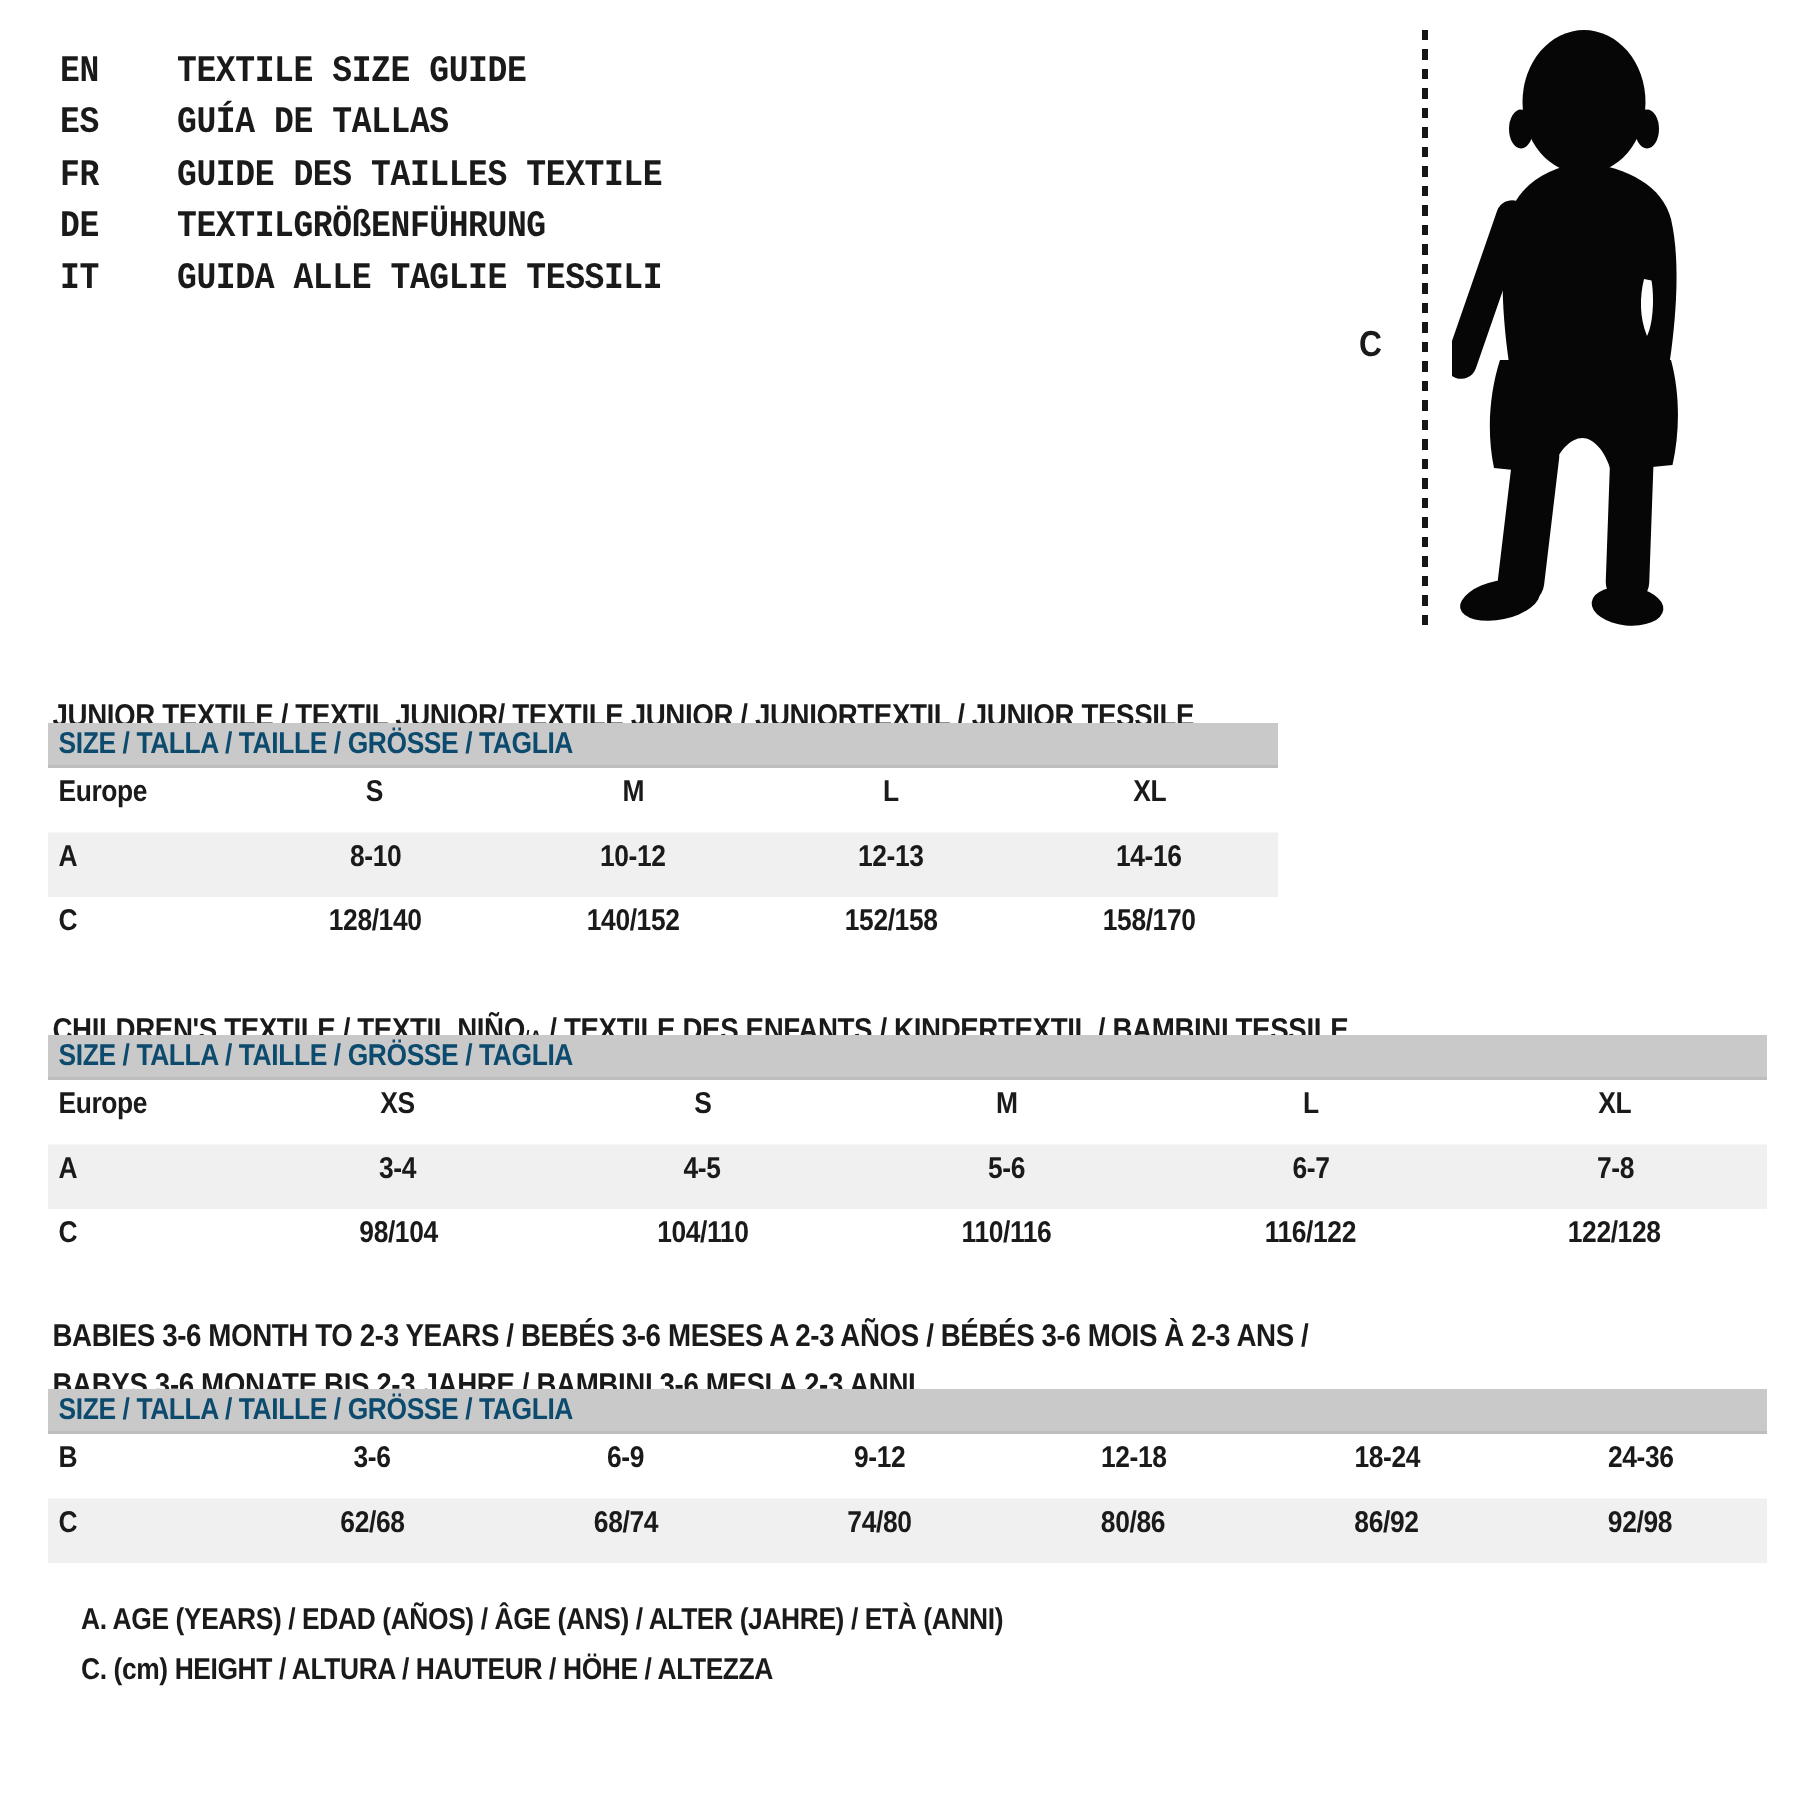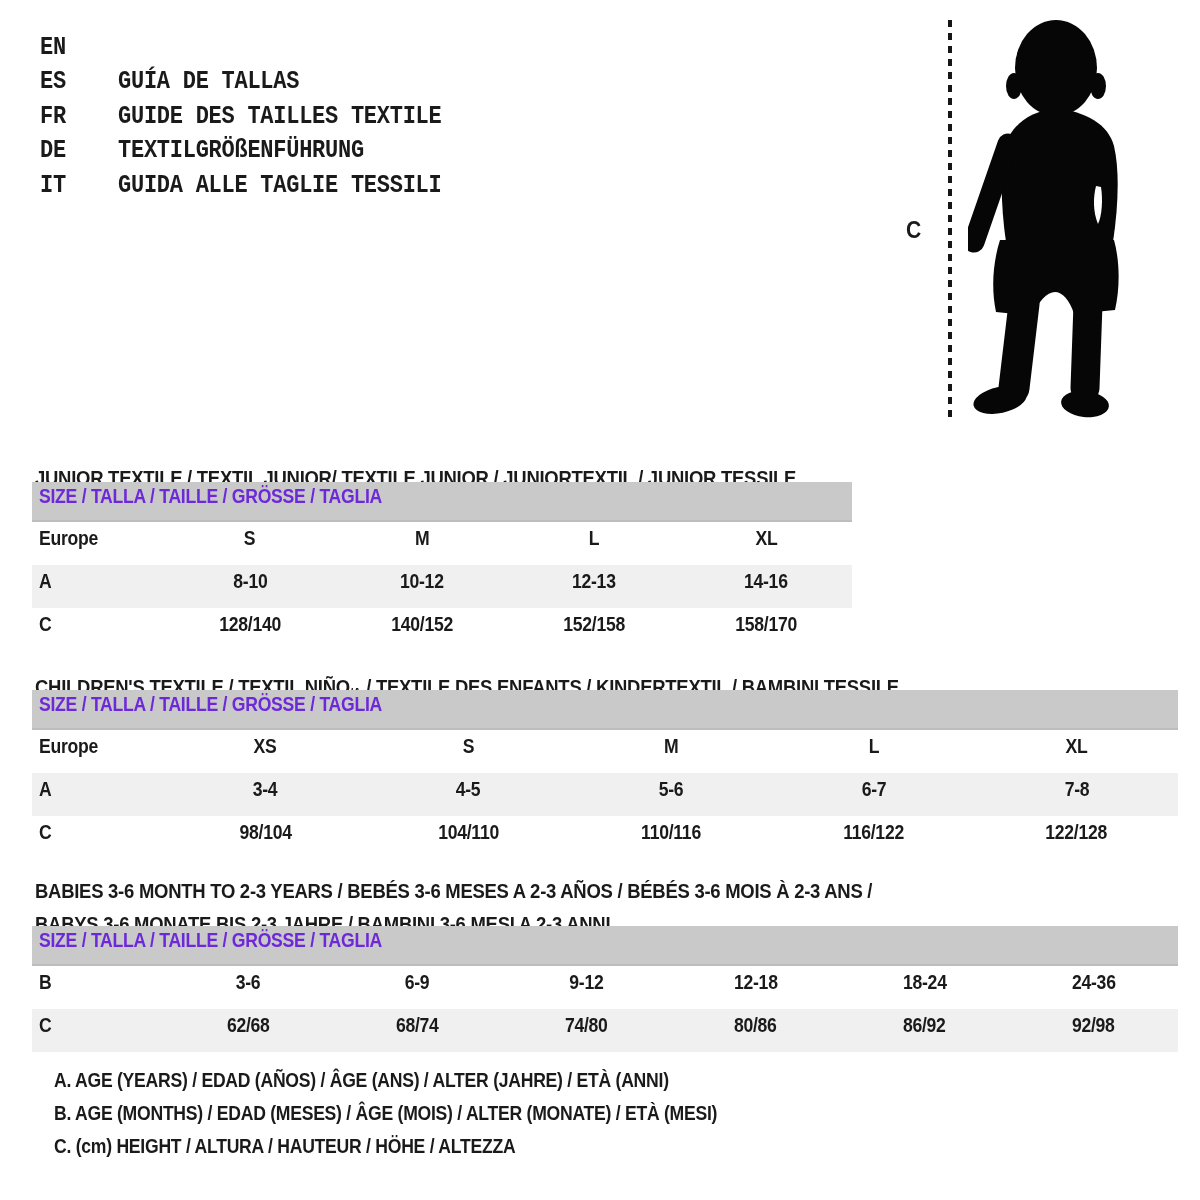--- a/index.html
+++ b/index.html
@@ -23,38 +23,39 @@
   .baby{position:absolute;left:968px;top:16px;width:176px;height:404px;}
 
   
   .sec-title{position:absolute;left:35px;font-size:21px;line-height:33px;margin-top:29px;}
   .sub{font-size:13px;position:relative;top:3px;letter-spacing:0;}
 
   
   .sizetable{position:absolute;left:32px;}
   .t1{width:820px;}
   .t23{width:1146px;}
-  .size-bar{height:40px;background:#c9c9c9;border-bottom:2px solid #bdbdbd;
-    font-size:20px;line-height:29px;padding-left:7px;color:#6d28d9;box-sizing:border-box;}
+  .size-bar{height:30px;background:#c9c9c9;border-bottom:2px solid #bdbdbd;
+    font-size:20px;line-height:29px;padding-left:7px;color:#0c4a6e;box-sizing:border-box;}
   .trow{display:flex;height:43px;line-height:33px;font-size:20px;}
   .trow.shaded{background:#f0f0f0;}
   .tlabel{flex:0 0 125px;padding-left:7px;}
   .tcell{flex:1 1 0;text-align:center;}
 
   
   .legend{position:absolute;left:54px;top:1064px;font-size:20px;line-height:33px;}
 </style>
 </head>
 <body>
 
 <div id="page">
 
   <div class="langs">
     <div class="lang-row">
       <span class="lang-code"><span class="cx">EN</span></span>
+      <span><span class="cx">TEXTILE SIZE GUIDE</span></span>
     </div>
     <div class="lang-row">
       <span class="lang-code"><span class="cx">ES</span></span>
       <span><span class="cx">GUÍA DE TALLAS</span></span>
     </div>
     <div class="lang-row">
       <span class="lang-code"><span class="cx">FR</span></span>
       <span><span class="cx">GUIDE DES TAILLES TEXTILE</span></span>
     </div>
     <div class="lang-row">
@@ -165,17 +166,16 @@
       <span class="tcell"><span class="cxc">68/74</span></span>
       <span class="tcell"><span class="cxc">74/80</span></span>
       <span class="tcell"><span class="cxc">80/86</span></span>
       <span class="tcell"><span class="cxc">86/92</span></span>
       <span class="tcell"><span class="cxc">92/98</span></span>
     </div>
   </div>
 
   <div class="legend">
     <div><span class="cx">A. AGE (YEARS) / EDAD (AÑOS) / ÂGE (ANS) / ALTER (JAHRE) / ETÀ (ANNI)</span></div>
-    <div><span class="cx">B. AGE (MONTHS) / EDAD (MESES) / ÂGE (MOIS) / ALTER (MONATE) / ETÀ (MESI)</span></div>
     <div><span class="cx">C. (cm) HEIGHT / ALTURA / HAUTEUR / HÖHE / ALTEZZA</span></div>
   </div>
 
 </div>
 
 </body></html>

